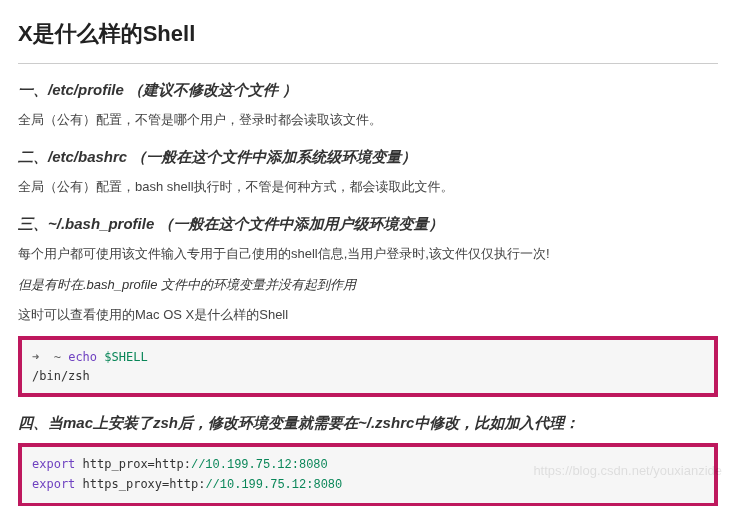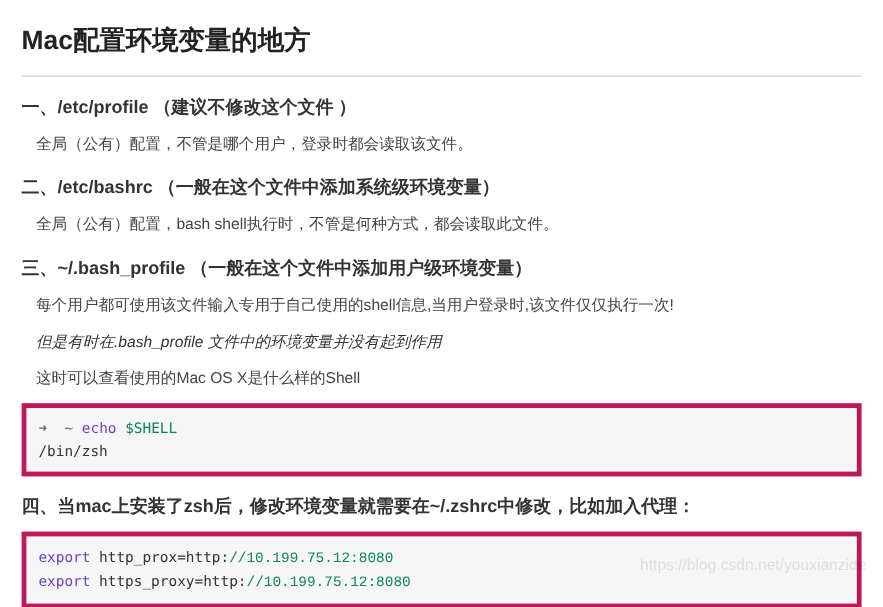--- a/index.html
+++ b/index.html
@@ -22,23 +22,24 @@
   .hr {
     border: none;
     border-top: 1px solid #ccc;
     margin: 6px 0 14px 0;
   }
   h3 {
     font-size: 15px;
     font-weight: 700;
     margin: 14px 0 8px 0;
     color: #333;
+    font-style: italic;
   }
   p {
-    margin: 6px 0 10px 12px;
+    margin: 6px 0 10px 0;
     color: #444;
   }
   .em {
     font-weight: 400;
     font-style: italic;
     color: #333;
   }
   pre {
     background: #f6f6f6;
     border: 4px solid #be185d;
@@ -66,21 +67,21 @@
     color: rgba(0,0,0,0.10);
     font-size: 13px;
     font-family: Arial, sans-serif;
     pointer-events: none;
     user-select: none;
   }
 </style>
 </head>
 <body>
 
-<h1>Mac配置环境变量的地方</h1>
+<h1>X是什么样的Shell</h1>
 <hr class="hr">
 
 <h3>一、/etc/profile （建议不修改这个文件 ）</h3>
 <p>全局（公有）配置，不管是哪个用户，登录时都会读取该文件。</p>
 
 <h3>二、/etc/bashrc （一般在这个文件中添加系统级环境变量）</h3>
 <p>全局（公有）配置，bash shell执行时，不管是何种方式，都会读取此文件。</p>
 
 <h3>三、~/.bash_profile （一般在这个文件中添加用户级环境变量）</h3>
 <p>每个用户都可使用该文件输入专用于自己使用的shell信息,当用户登录时,该文件仅仅执行一次!</p>

